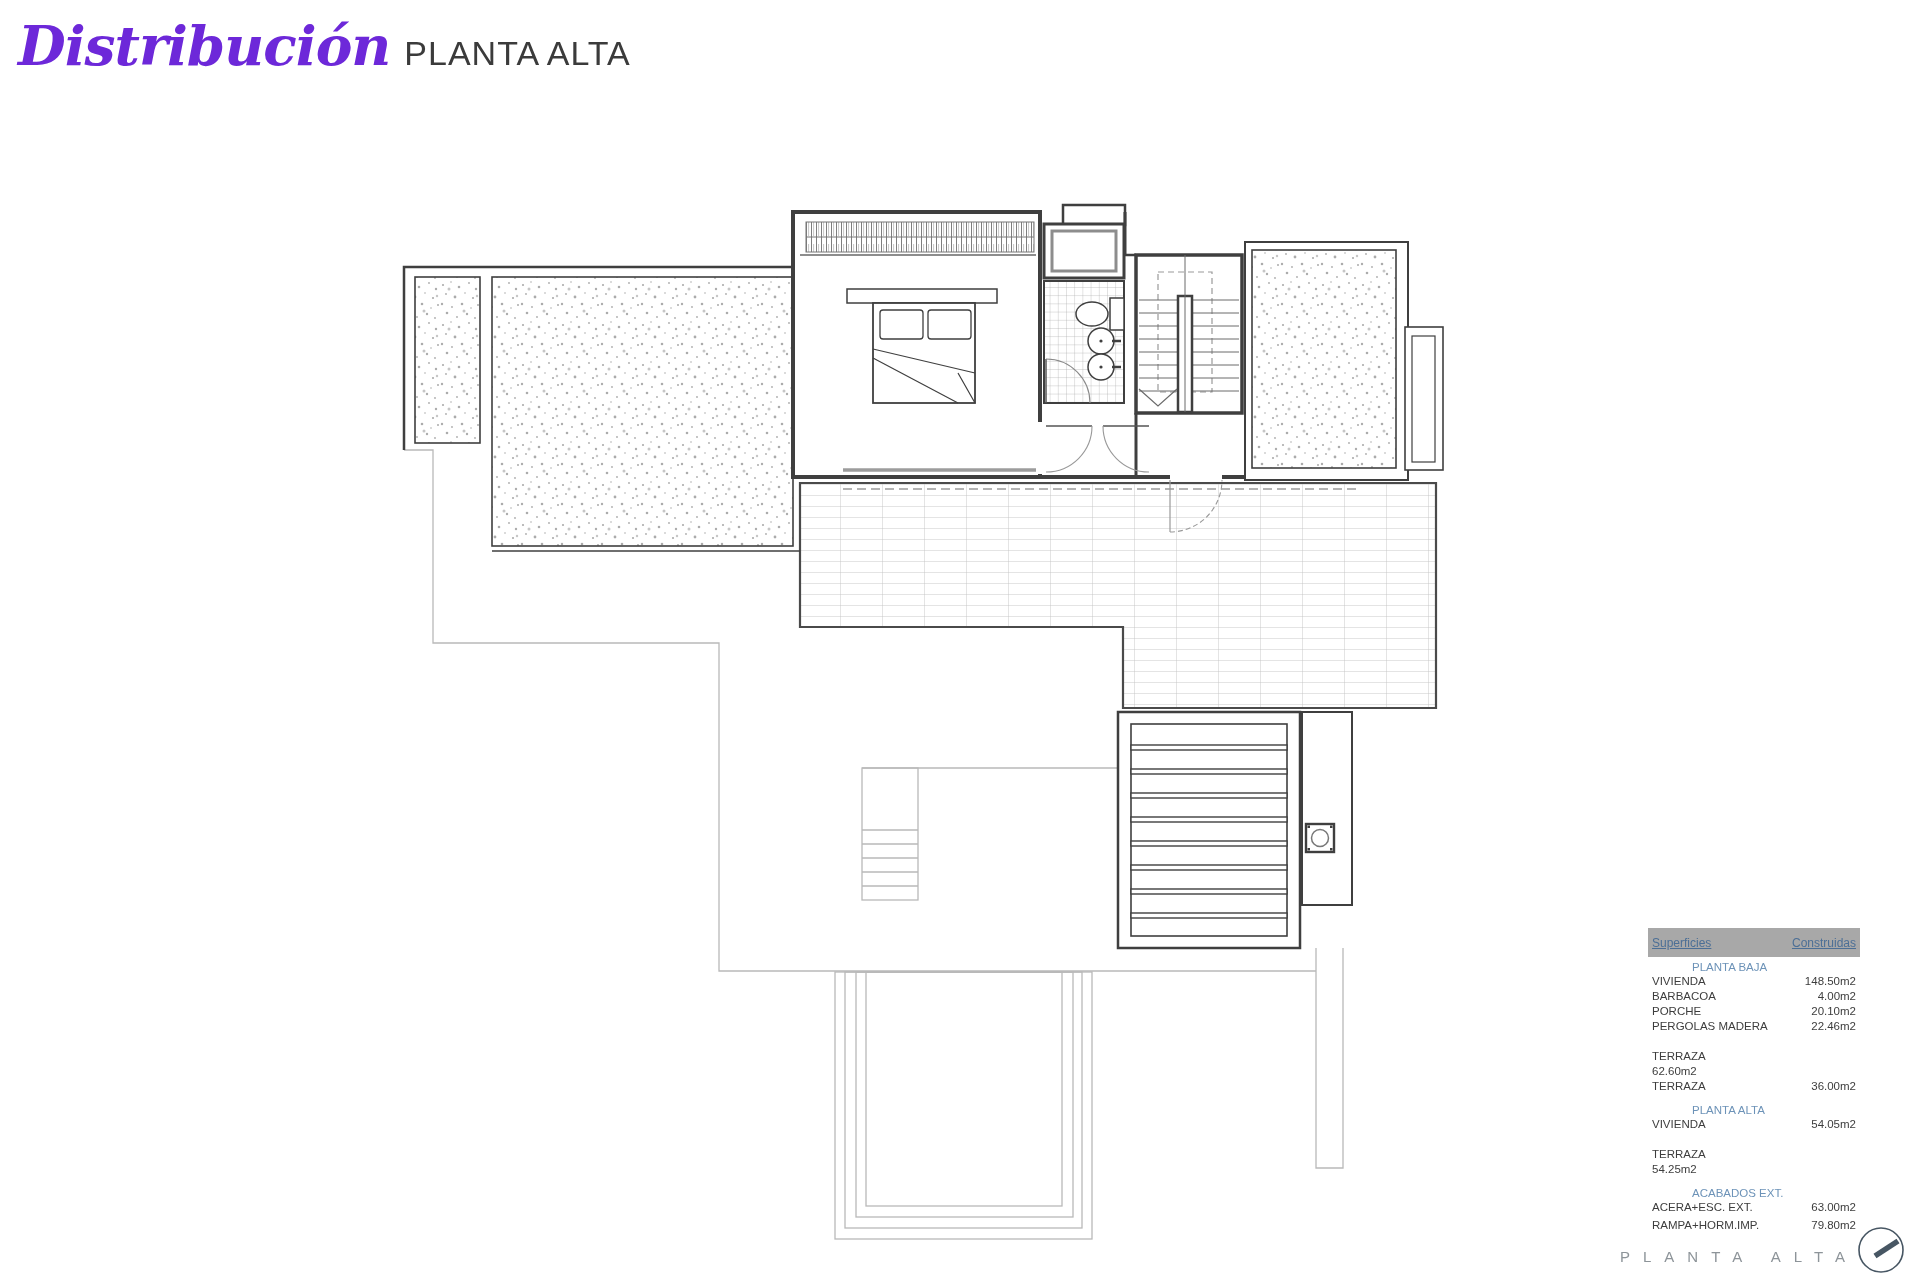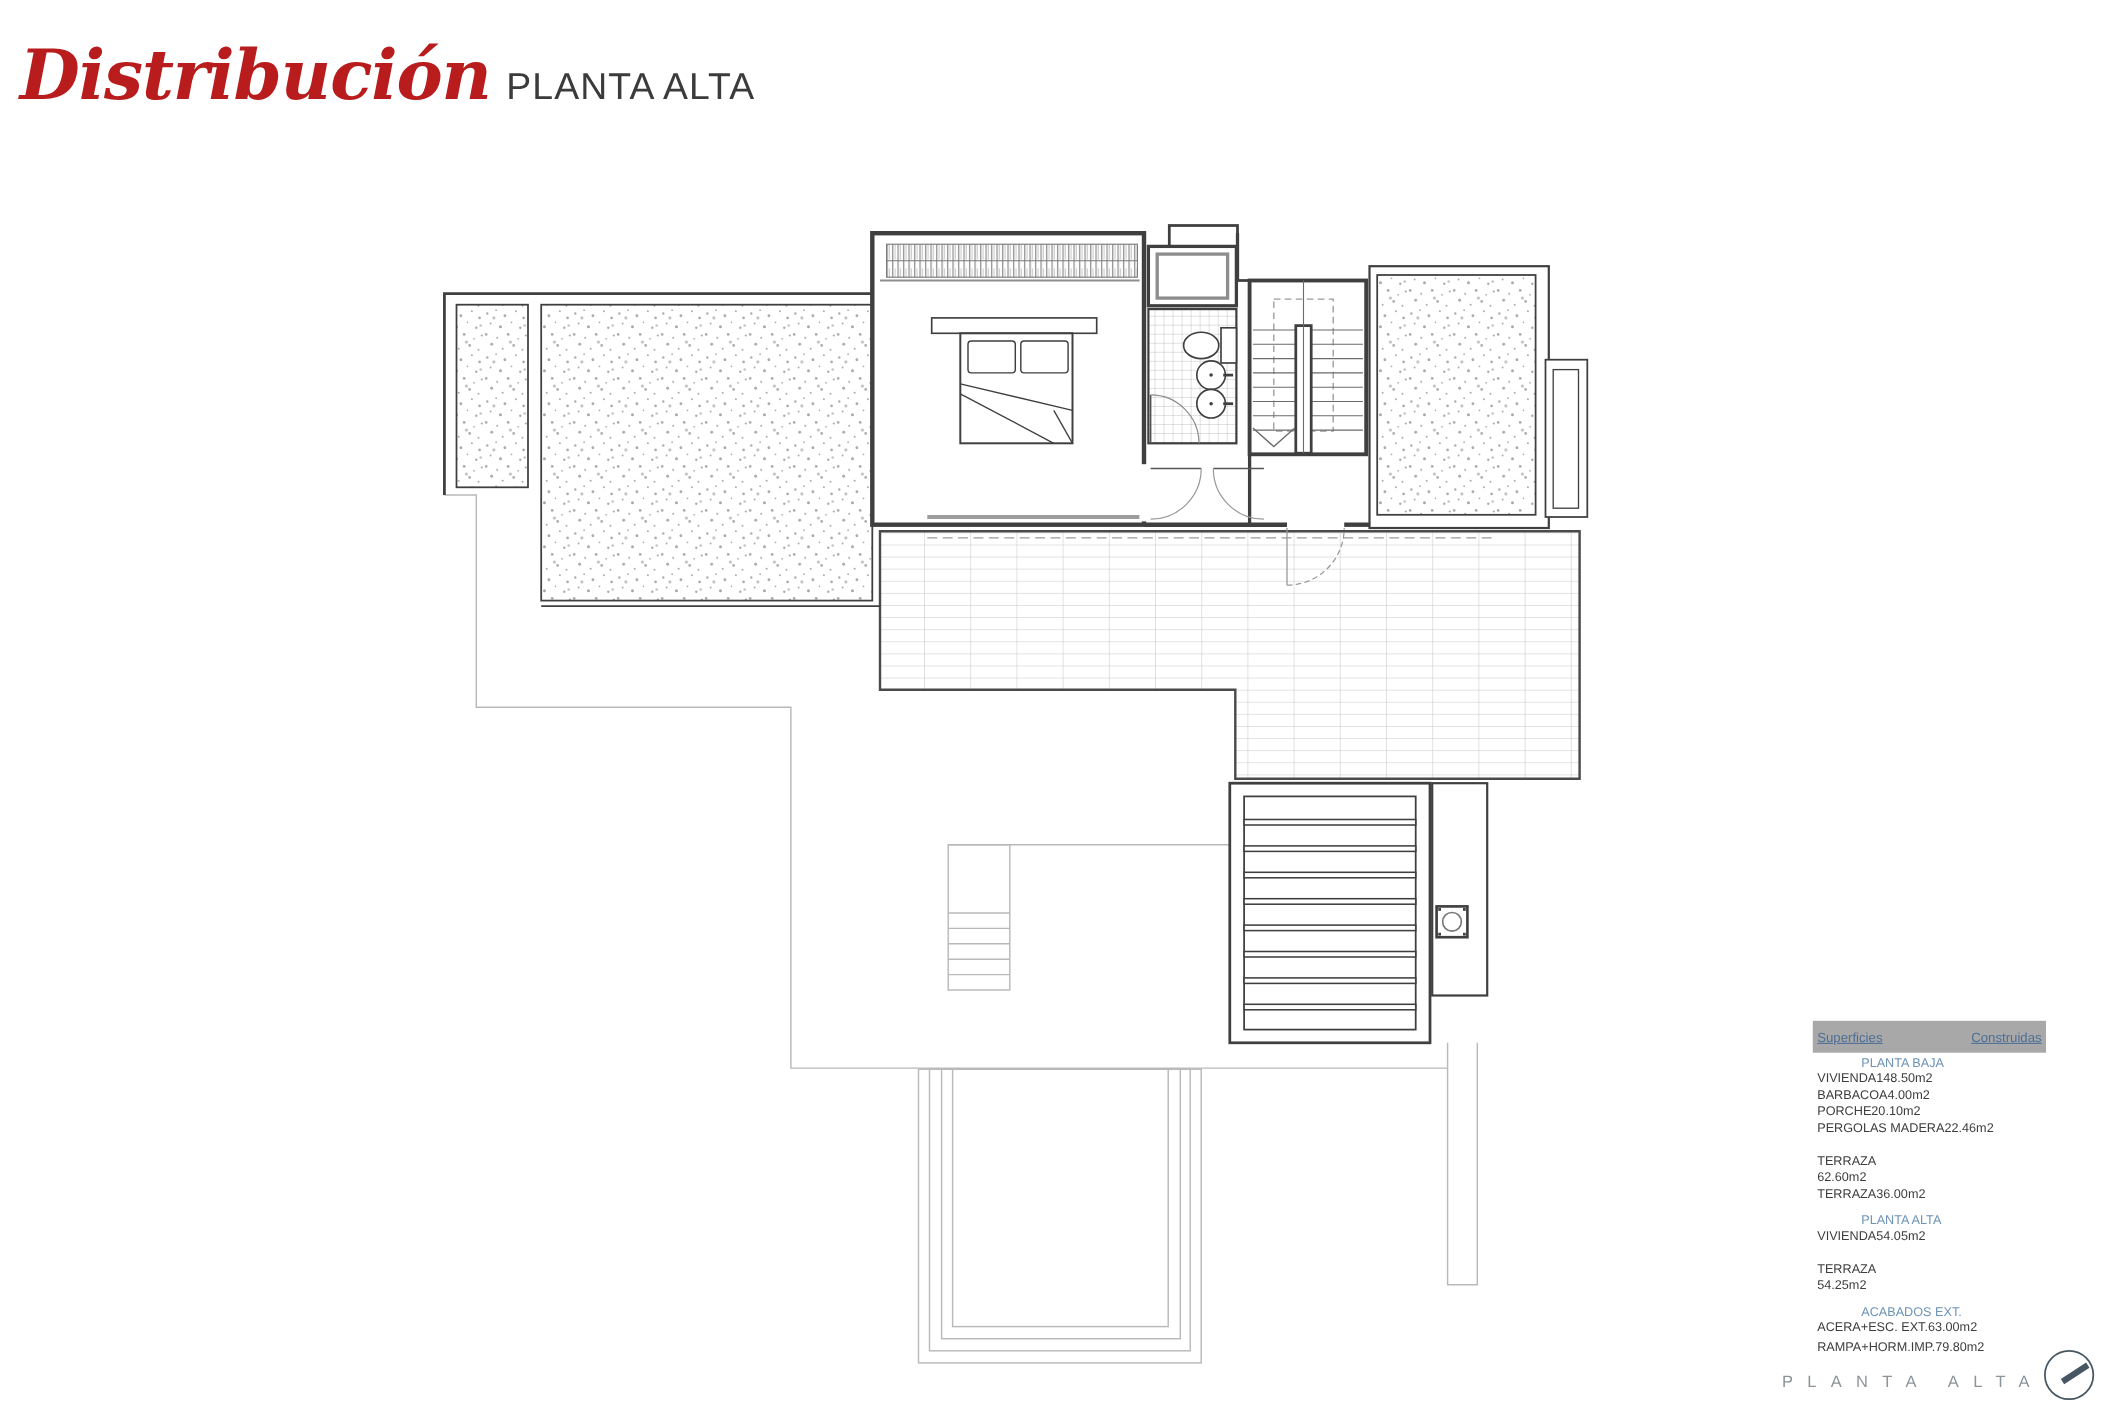--- a/index.html
+++ b/index.html
@@ -1,35 +1,35 @@
 <!DOCTYPE html>
 <html><head>
 <meta charset="utf-8">
 <style>
   html,body{margin:0;padding:0;background:#ffffff;}
   .page{position:relative;width:1920px;height:1280px;background:#fff;overflow:hidden;
         font-family:"Liberation Sans", sans-serif;}
   
   .title-block{position:absolute;left:18px;top:18px;display:flex;align-items:baseline;}
   .title-main{font-family:"DejaVu Serif", serif;font-style:italic;font-weight:600;
-              font-size:63px;color:#b91c1c;letter-spacing:-1px;line-height:1;margin-top:19px;}
+              font-size:55px;color:#6d28d9;letter-spacing:-1px;line-height:1;}
   .title-sub{font-family:"Liberation Sans", sans-serif;font-size:34px;color:#3b3b3b;
              margin-left:14px;letter-spacing:1px;line-height:1;}
   
   .plan-svg{position:absolute;left:0;top:0;}
   
   .areas{position:absolute;left:1648px;top:928px;width:212px;
          font-size:11.5px;color:var(--body-text,#3d3d3d);}
   .areas-header{display:flex;justify-content:space-between;align-items:center;
                 background:var(--hdr-bg,#a8a8a8);color:var(--hdr-text,#4c6f96);
                 font-size:12px;padding:8px 4px 7px 4px;text-decoration:underline;}
   .group{margin-top:10px;}
   .group:first-of-type{margin-top:4px;}
   .group-label{color:var(--grp-text,#6d93b8);padding:0 4px;line-height:13px;margin-left:40px;}
-  .row{display:flex;justify-content:flex-start;padding:0 4px;line-height:15px;}
+  .row{display:flex;justify-content:space-between;padding:0 4px;line-height:15px;}
   .row.gap{margin-top:15px;flex-direction:column;}
   .acb .row:last-child{margin-top:3px;}
   
   .footer-label{position:absolute;left:1620px;top:1234px;display:flex;align-items:center;}
   .footer-text{font-size:15px;letter-spacing:13px;color:var(--footer-text,#8d9499);
                font-weight:500;white-space:nowrap;}
   .compass{margin-left:-4px;margin-top:-10px;}
 </style>
 </head>
 <body>

